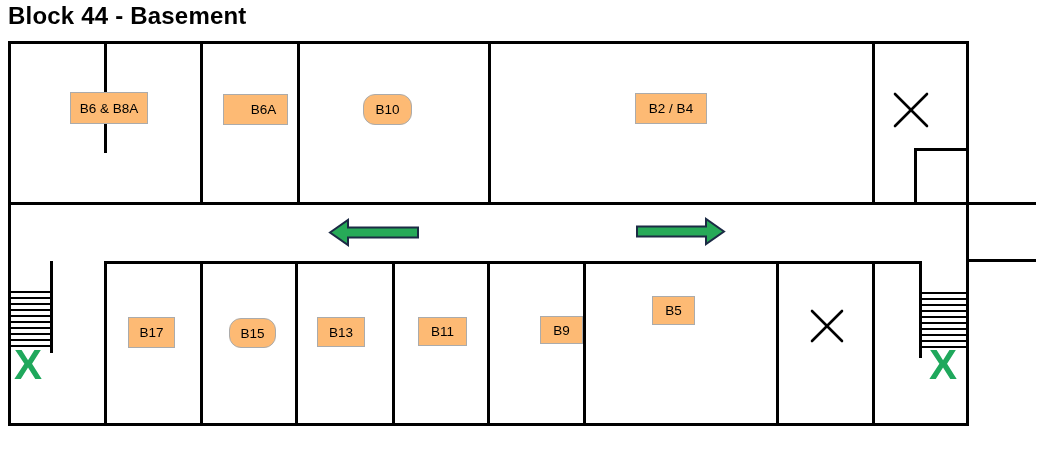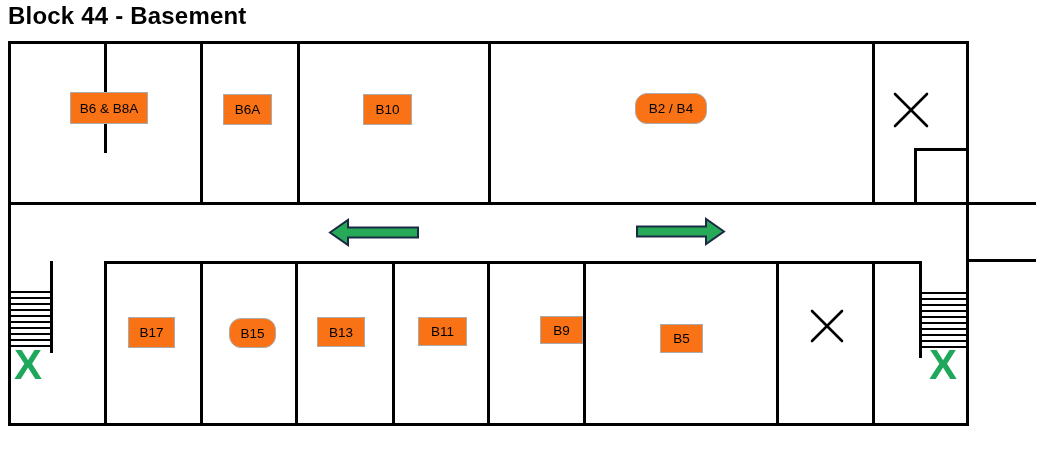--- a/index.html
+++ b/index.html
@@ -1,19 +1,19 @@
 <!DOCTYPE html>
 <html style="--wall: #000000; --green: #1FA85C; --arrow-fill: #27AA58; --arrow-outline: #1C2B45; --label-border: #ABABAB;"><head>
 <meta charset="utf-8">
 <style>
   html,body{margin:0;padding:0;background:#fff;font-family:"Liberation Sans",sans-serif;}
   .canvas{position:relative;width:1050px;height:460px;background:#ffffff;overflow:hidden;}
   .title{position:absolute;left:8px;top:2px;font-size:24px;font-weight:bold;color:#000;letter-spacing:.2px;}
   .wall{position:absolute;background:var(--wall,#000);}
-  .label-box{position:absolute;background:#f97316;border:1px solid var(--label-border,#ababab);
+  .label-box{position:absolute;background:#fdba74;border:1px solid var(--label-border,#ababab);
              display:flex;align-items:center;justify-content:center;
              font-size:13.5px;color:#000;white-space:nowrap;}
   .stairs{position:absolute;background:repeating-linear-gradient(to bottom,var(--wall,#000) 0 2px,transparent 2px 6px);}
   .exit-x{position:absolute;color:var(--green,#1FA85C);font-weight:bold;font-size:42px;line-height:1;}
   .icon-svg{position:absolute;display:block;}
   .arrow-poly{fill:var(--arrow-fill,#27AA58);stroke:var(--arrow-outline,#1C2B45);stroke-width:2;stroke-linejoin:miter;}
   .cross-line{stroke:var(--wall,#000);stroke-width:2.6;stroke-linecap:round;}
 </style>
 </head>
 <body>
@@ -71,24 +71,24 @@
     <polygon class="arrow-poly" points="3,15.5 21,3 21,10.5 91,10.5 91,20.5 21,20.5 21,28"></polygon>
   </svg>
   <svg class="icon-svg" style="left:634px;top:216px;" width="94" height="31" viewBox="0 0 94 31">
     <polygon class="arrow-poly" points="90,15.5 72,3 72,10.5 3,10.5 3,20.5 72,20.5 72,28"></polygon>
   </svg>
 
   <div class="exit-x" style="left:14px;top:344px;">X</div>
   <div class="exit-x" style="left:929px;top:344px;">X</div>
 
   <div class="label-box" style="left:70px;top:92px;width:76px;height:30px;">B6 &amp; B8A</div>
-  <div class="label-box" style="left:223px;top:94px;width:47px;height:29px;">B6A</div>
-  <div class="label-box" style="left:363px;top:94px;width:47px;height:29px;">B10</div>
-  <div class="label-box" style="left:635px;top:93px;width:70px;height:29px;border-radius:12px;">B2 /  B4</div>
+  <div class="label-box" style="left:223px;top:94px;width:47px;height:29px;padding-left:16px;">B6A</div>
+  <div class="label-box" style="left:363px;top:94px;width:47px;height:29px;border-radius:12px;">B10</div>
+  <div class="label-box" style="left:635px;top:93px;width:70px;height:29px;">B2 /  B4</div>
 
   <div class="label-box" style="left:128px;top:317px;width:45px;height:29px;">B17</div>
   <div class="label-box" style="left:229px;top:318px;width:45px;height:28px;border-radius:12px;">B15</div>
   <div class="label-box" style="left:317px;top:317px;width:46px;height:28px;">B13</div>
   <div class="label-box" style="left:418px;top:317px;width:47px;height:27px;">B11</div>
   <div class="label-box" style="left:513px;top:316px;width:41px;height:26px;margin-left:27px;">B9</div>
-  <div class="label-box" style="left:652px;top:324px;width:41px;height:27px;margin-left:8px;">B5</div>
+  <div class="label-box" style="left:652px;top:296px;width:41px;height:27px;">B5</div>
 
 </div>
 
 </body></html>

